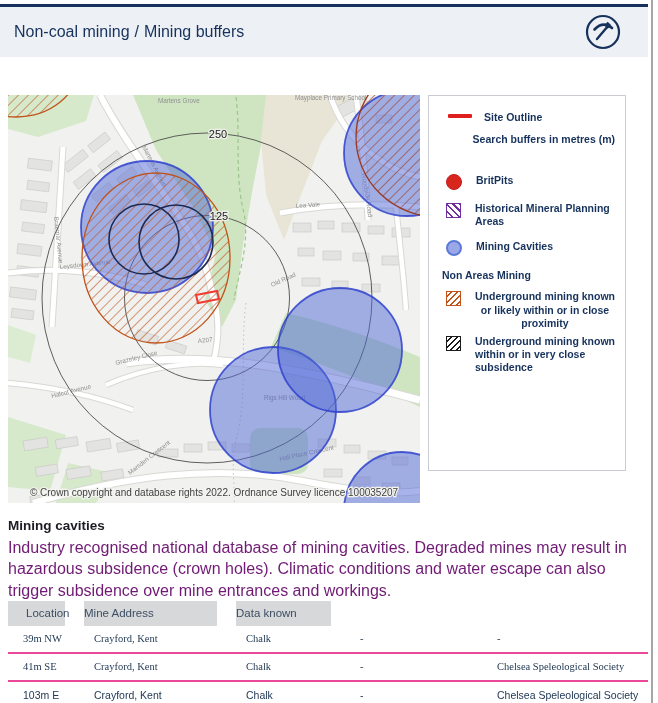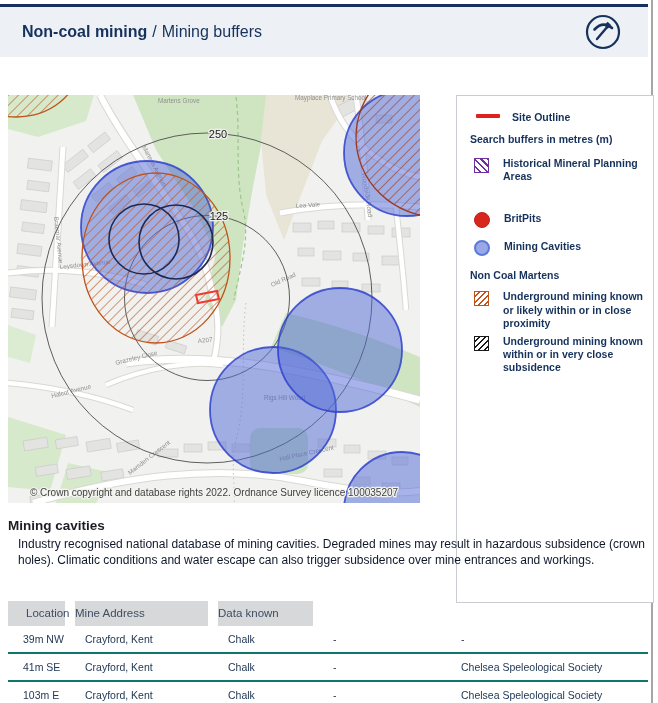--- a/index.html
+++ b/index.html
@@ -7,64 +7,64 @@
     width:658px; height:703px; position:relative; overflow:hidden;
     background:#ffffff; font-family:"Liberation Sans", sans-serif;
   }
   .page-edge { position:absolute; right:5px; top:0; width:2px; height:703px; background:#a6a6a6; }
 
   
   .top-rule  { position:absolute; left:0; top:4px; width:648px; height:3px; background:#16325c; }
   .header-bar{ position:absolute; left:0; top:7px; width:648px; height:50px; background:#edf0f4;
                display:flex; align-items:center; }
   .title     { margin-left:14px; font-size:16px; color:#16325c; white-space:nowrap; }
-  .title .bold{ font-weight:bold;margin-left:8px; }
+  .title .bold{ font-weight:normal; }
   .title .sep { margin:0 5px; font-weight:normal; }
   .hdr-icon  { margin-left:auto; margin-right:26px; width:38px; height:38px; }
 
   
   .map-wrap { position:absolute; left:8px; top:95px; width:412px; height:408px; }
   .map-wrap svg { display:block; }
   .street-label { font-size:6.3px; fill:#8f8f8f; }
   .buffer-label { font-size:11px; fill:#1a1a1a; paint-order:stroke; stroke:#eef0ea; stroke-width:2.5px; text-anchor:middle; }
   .copyright    { font-size:10px; fill:#3f3f3f; paint-order:stroke; stroke:#f3f3ef; stroke-width:2.5px; text-anchor:middle; }
 
   
-  .legend { position:absolute; left:428px; top:95px; width:198px; height:508px; box-sizing:border-box;
-            border:1px solid #c9cdd2; background:#fff; padding:14px 10px 0 13px; color:#16325c;margin-left:28px; }
+  .legend { position:absolute; left:428px; top:95px; width:198px; height:376px; box-sizing:border-box;
+            border:1px solid #c9cdd2; background:#fff; padding:14px 10px 0 13px; color:#16325c; }
   .lg-row { display:flex; align-items:flex-start; margin-bottom:0; }
   .lg-label { font-size:10.5px; font-weight:bold; line-height:1.25; padding-top:1px; }
   .lg-head  { font-size:10.5px; font-weight:bold; }
   .lg-siteline { width:24px; height:4px; background:#e01f1f; border-radius:1px; margin:4px 12px 0 6px; flex:none; }
   .lg-circle { width:14px; height:14px; border-radius:50%; margin:1px 14px 0 4px; flex:none; }
   .lg-circle.red  { background:#d9261c; border:1px solid #c21d1d; }
   .lg-circle.blue { background:#9aa8e8; border:2px solid #5b79d8; width:12px; height:12px; }
   .lg-square { width:13px; height:13px; margin:2px 14px 0 4px; flex:none; background:#fff; }
   .lg-square.purple { border:1.5px solid #7030a0;
       background:repeating-linear-gradient(45deg, transparent 0 3px, #7030a0 3px 4.8px); }
   .lg-square.orange { border:1.5px solid #c0521a;
       background:repeating-linear-gradient(135deg, transparent 0 2.6px, #c0521a 2.6px 4.2px); }
   .lg-square.black  { border:1.5px solid #1a1a1a;
       background:repeating-linear-gradient(135deg, transparent 0 2.6px, #1a1a1a 2.6px 4.2px); }
 
   
   .sec-heading { position:absolute; left:8px; top:518px; font-size:13.5px; font-weight:bold; color:#1c1c24; }
-  .sec-body    { position:absolute; left:18px; top:537px; width:637px; font-size:12px; color:#0f172a; line-height:1.33; }
+  .sec-body    { position:absolute; left:8px; top:537px; width:637px; font-size:16px; color:#701a75; line-height:1.33; }
 
   
   .tbl { position:absolute; left:8px; top:601px; width:640px; }
   .tbl-head, .tbl-row {
-    display:grid; grid-template-columns:57px 133px 95px 118px 1fr; column-gap:10px;
+    display:grid; grid-template-columns:57px 133px 95px 118px 1fr; column-gap:19px;
   }
   .tbl-head > div { background:#d6d8da; color:#3f4e63; font-size:11.5px;
     height:25px; line-height:25px; }
   .tbl-head > div:first-child { padding-left:18px; }
   .tbl-row > div { font-size:10.5px; color:#233a55; height:26px; line-height:26px; padding-left:10px; }
   .tbl-row > div:first-child { padding-left:15px; }
-  .tbl-row.rule { border-bottom:2px solid #0f766e; }
+  .tbl-row.rule { border-bottom:2px solid #ec4899;font-family:Liberation Serif, serif; }
 </style>
 </head>
 <body>
 
 <div class="page-edge"></div>
 
 <div class="top-rule"></div>
 <div class="header-bar">
   <div class="title">
     <span class="bold">Non-coal mining</span><span class="sep">/</span><span>Mining buffers</span>
@@ -242,37 +242,37 @@
   <text class="buffer-label" x="211" y="125">125</text>
   <text class="copyright" x="206" y="401">© Crown copyright and database rights 2022. Ordnance Survey licence 100035207</text>
 </svg>
 </div>
 
 <div class="legend">
   <div class="lg-row">
     <div class="lg-siteline"></div>
     <div class="lg-label">Site Outline</div>
   </div>
-  <div class="lg-head" style="margin-top:9px;">Search buffers in metres (m)</div>
-
+  <div class="lg-head" style="margin-top:9px;text-align:right;">Search buffers in metres (m)</div>
+
+  <div class="lg-row" style="margin-top:28px;">
+    <div class="lg-circle red"></div>
+    <div class="lg-label">BritPits</div>
+  </div>
   <div class="lg-row" style="margin-top:11px;">
     <div class="lg-square purple"></div>
     <div class="lg-label">Historical Mineral Planning Areas</div>
   </div>
-  <div class="lg-row" style="margin-top:28px;">
-    <div class="lg-circle red"></div>
-    <div class="lg-label">BritPits</div>
-  </div>
   <div class="lg-row" style="margin-top:11px;">
     <div class="lg-circle blue"></div>
     <div class="lg-label">Mining Cavities</div>
   </div>
 
-  <div class="lg-head" style="margin-top:13px;">Non Coal Martens</div>
-  <div class="lg-row" style="margin-top:8px;">
+  <div class="lg-head" style="margin-top:13px;">Non Areas Mining</div>
+  <div class="lg-row" style="margin-top:8px;text-align:center;">
     <div class="lg-square orange"></div>
     <div class="lg-label">Underground mining known or likely within or in close proximity</div>
   </div>
   <div class="lg-row" style="margin-top:4px;">
     <div class="lg-square black"></div>
     <div class="lg-label">Underground mining known within or in very close subsidence</div>
   </div>
 </div>
 
 <div class="sec-heading">Mining cavities</div>

